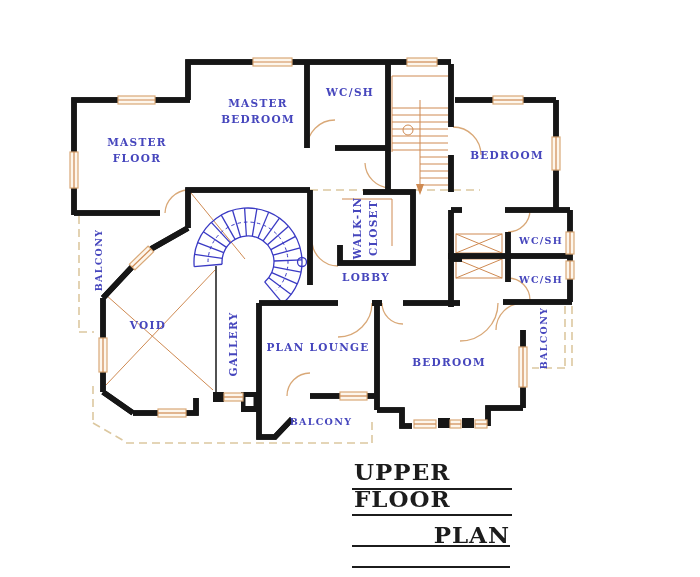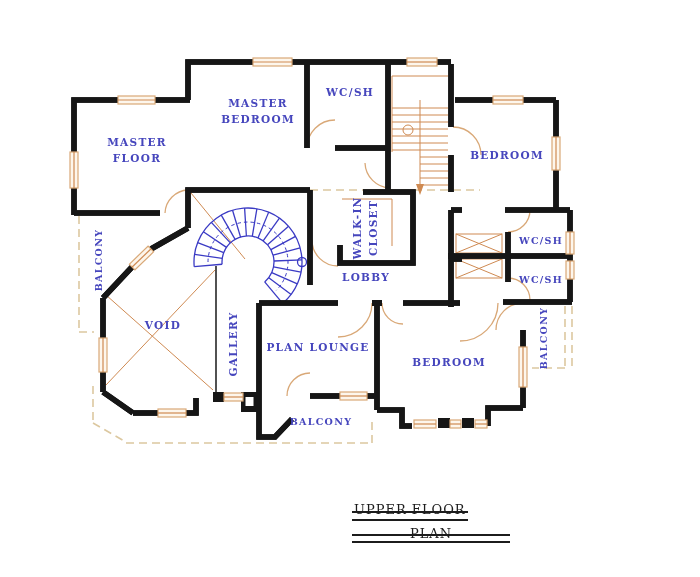--- a/index.html
+++ b/index.html
@@ -19,26 +19,26 @@
   .vx{stroke:var(--fixture_tan);stroke-width:1;fill:none;}
   .dash{stroke:var(--dashed_tan);stroke-width:1.6;fill:none;stroke-dasharray:8 5;}
   .blue{stroke:var(--stair_blue);stroke-width:1.3;fill:none;}
   .bluedash{stroke:var(--stair_blue);stroke-width:1;fill:none;stroke-dasharray:3.5 3;}
   .thin{stroke:#3f3f3f;stroke-width:1.8;fill:none;}
   .rl{position:absolute;transform:translate(-50%,-50%);color:var(--label_blue);
       font-weight:bold;font-size:10.5px;letter-spacing:1.3px;line-height:1.5;
       text-align:center;white-space:nowrap;}
   .vert{transform:translate(-50%,-50%) rotate(-90deg);}
   .title{position:absolute;left:352px;top:458px;width:160px;color:var(--title_black);
-         font-weight:normal;font-size:13px;letter-spacing:1px;margin-top:44px;}
+         font-weight:bold;font-size:23px;letter-spacing:1px;}
   .t1{position:relative;display:inline-block;padding:0 2px 2px 2px;border-bottom:2px solid var(--title_black);}
   .t1::after,.t2::after{content:"";position:absolute;left:0;right:0;top:54%;height:2px;
          background:var(--title_black);}
-  .t2{position:relative;display:block;width:158px;margin-top:5px;text-align:center;
-      padding-bottom:0;border-bottom:2px solid var(--title_black);}
+  .t2{position:relative;display:block;width:158px;margin-top:5px;text-align:right;
+      padding-bottom:18px;border-bottom:2px solid var(--title_black);}
 </style>
 </head>
 <body>
 
 <div id="plan">
 
   <svg width="700" height="577" viewBox="0 0 700 577">
 
     <g>
       <path class="dash" d="M79,216 L79,332 M79,332 L94,332 M93,386 L93,423 M93,423 L126,442
@@ -227,21 +227,21 @@
   </div>
   <div class="rl" style="left:541px;top:241px;font-size:9.5px">
     <span>WC/SH</span>
   </div>
   <div class="rl" style="left:541px;top:280px;font-size:9.5px">
     <span>WC/SH</span>
   </div>
   <div class="rl vert" style="left:99px;top:260px;font-size:9.5px">
     <span>BALCONY</span>
   </div>
-  <div class="rl" style="left:163px;top:326px">
+  <div class="rl" style="left:148px;top:326px">
     <span>VOID</span>
   </div>
   <div class="rl vert" style="left:234px;top:344px">
     <span>GALLERY</span>
   </div>
   <div class="rl" style="left:318px;top:348px">
     <span>PLAN LOUNGE</span>
   </div>
   <div class="rl" style="left:449px;top:363px">
     <span>BEDROOM</span>

